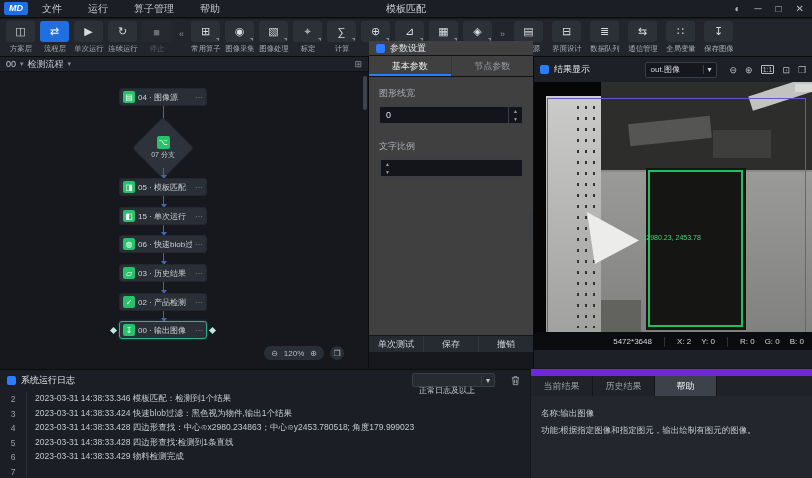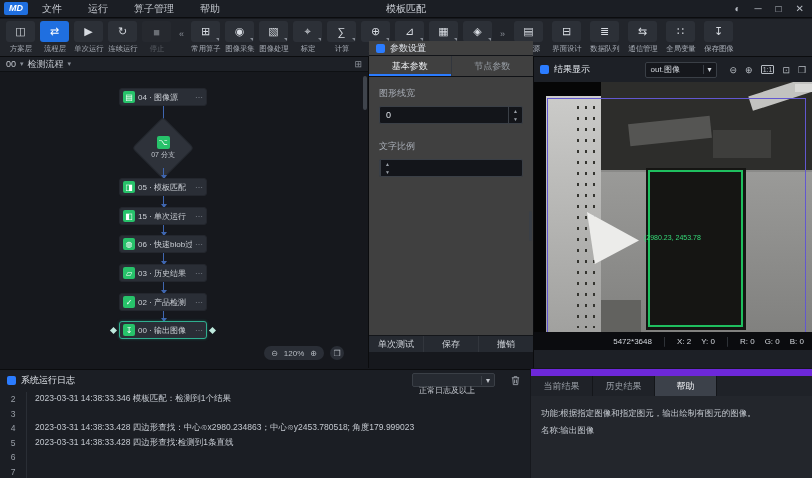--- a/index.html
+++ b/index.html
@@ -486,47 +486,49 @@
     </div>
     <div class="log-rows">
       <div class="log-row">
         <span class="rn">2</span>
           <span class="rdiv"></span>
         <span class="rt">2023-03-31 14:38:33.346 模板匹配：检测到1个结果</span>
       </div>
       <div class="log-row">
         <span class="rn">3</span>
           <span class="rdiv"></span>
+        <span class="rt">2023-03-31 14:38:33.424 快速blob过滤：黑色视为物件,输出1个结果</span>
       </div>
       <div class="log-row">
         <span class="rn">4</span>
           <span class="rdiv"></span>
         <span class="rt">2023-03-31 14:38:33.428 四边形查找：中心⊙x2980.234863；中心⊙y2453.780518; 角度179.999023</span>
       </div>
       <div class="log-row">
         <span class="rn">5</span>
           <span class="rdiv"></span>
         <span class="rt">2023-03-31 14:38:33.428 四边形查找:检测到1条直线</span>
       </div>
       <div class="log-row">
         <span class="rn">6</span>
           <span class="rdiv"></span>
+        <span class="rt">2023-03-31 14:38:33.429 物料检测完成</span>
       </div>
       <div class="log-row">
         <span class="rn">7</span>
           <span class="rdiv"></span>
       </div>
     </div>
   </div>
 
   <div class="help-panel">
     <div class="h-tabs">
       <div class="h-tab">当前结果</div>
       <div class="h-tab">历史结果</div>
       <div class="h-tab active">帮助</div>
     </div>
     <div class="h-body">
+      <div>名称:输出图像</div>
       <div>功能:根据指定图像和指定图元，输出绘制有图元的图像。</div>
-      <div>名称:输出图像</div>
     </div>
   </div>
 
 </div>
 
 </body></html>

